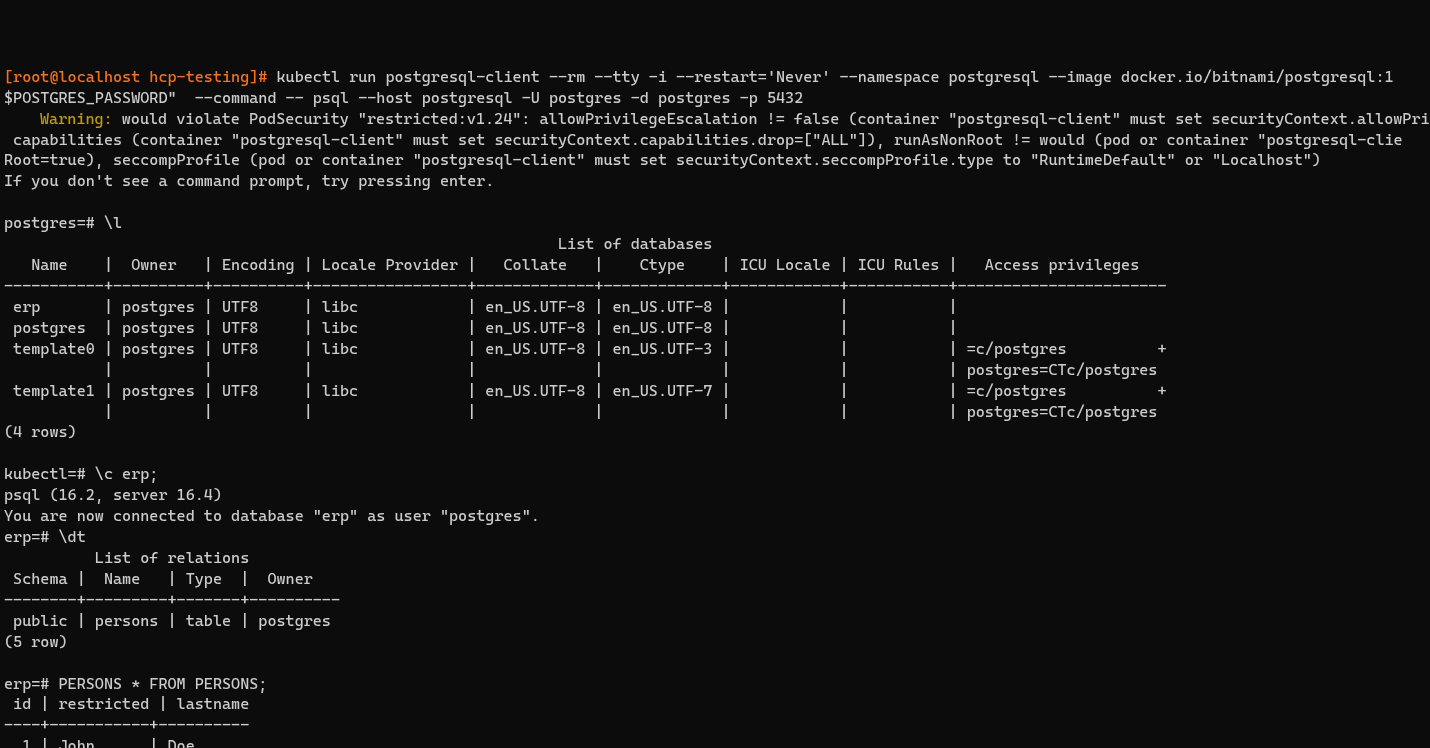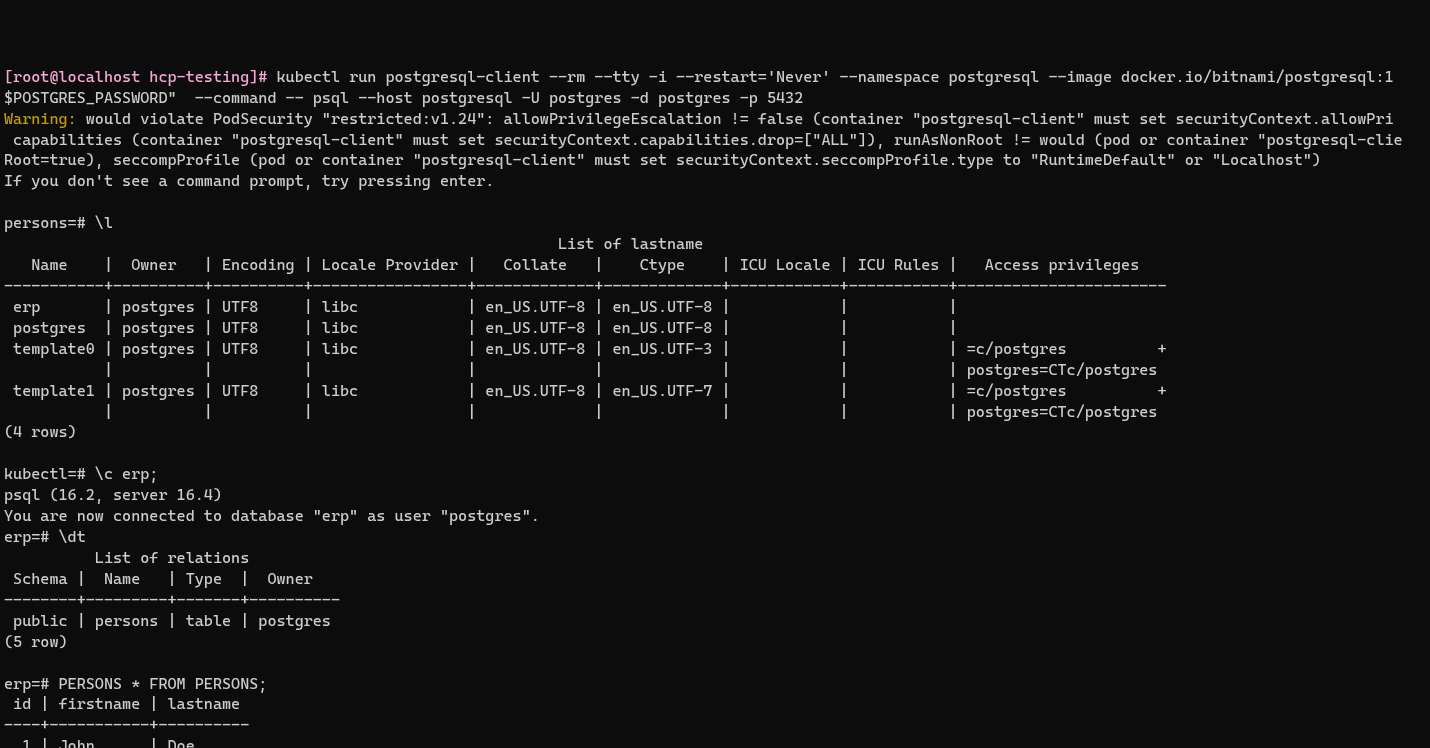--- a/index.html
+++ b/index.html
@@ -9,36 +9,36 @@
       font-family: "Cascadia Mono", "Consolas", monospace;
       font-size: 15.5px;
       color: #cccccc;
       white-space: pre;
       line-height: 1.35;
       overflow: hidden;
       width: 1430px;
       height: 748px;
       box-sizing: border-box;
     }
-    .prompt-bracket { color: #f9a8d4; }
-    .warning       { color: #c19c00; }
+    .prompt-bracket { color: #f97316; }
+    .warning       { color: #c19c00; margin-left: 36px; }
   </style>
 </head>
 <body>
 
 
 <div><span class="prompt-bracket">[root@localhost hcp-testing]# </span><span>kubectl run postgresql-client --rm --tty -i --restart='Never' --namespace postgresql --image docker.io/bitnami/postgresql:1</span>
 <span>$POSTGRES_PASSWORD"  --command -- psql --host postgresql -U postgres -d postgres -p 5432</span>
 <span class="warning">Warning:</span><span> would violate PodSecurity "restricted:v1.24": allowPrivilegeEscalation != false (container "postgresql-client" must set securityContext.allowPri</span>
 <span> capabilities (container "postgresql-client" must set securityContext.capabilities.drop=["ALL"]), runAsNonRoot != would (pod or container "postgresql-clie</span>
 <span>Root=true), seccompProfile (pod or container "postgresql-client" must set securityContext.seccompProfile.type to "RuntimeDefault" or "Localhost")</span>
 <span>If you don't see a command prompt, try pressing enter.</span>
 
-<span>persons=# \l</span>
-<span>                                                             List of lastname</span>
+<span>postgres=# \l</span>
+<span>                                                             List of databases</span>
 <span>   Name    |  Owner   | Encoding | Locale Provider |   Collate   |    Ctype    | ICU Locale | ICU Rules |   Access privileges   </span>
 <span>-----------+----------+----------+-----------------+-------------+-------------+------------+-----------+-----------------------</span>
 <span> erp       | postgres | UTF8     | libc            | en_US.UTF-8 | en_US.UTF-8 |            |           | </span>
 <span> postgres  | postgres | UTF8     | libc            | en_US.UTF-8 | en_US.UTF-8 |            |           | </span>
 <span> template0 | postgres | UTF8     | libc            | en_US.UTF-8 | en_US.UTF-3 |            |           | =c/postgres          +</span>
 <span>           |          |          |                 |             |             |            |           | postgres=CTc/postgres</span>
 <span> template1 | postgres | UTF8     | libc            | en_US.UTF-8 | en_US.UTF-7 |            |           | =c/postgres          +</span>
 <span>           |          |          |                 |             |             |            |           | postgres=CTc/postgres</span>
 <span>(4 rows)</span>
 
@@ -46,20 +46,20 @@
 <span>psql (16.2, server 16.4)</span>
 <span>You are now connected to database "erp" as user "postgres".</span>
 <span>erp=# \dt</span>
 <span>          List of relations</span>
 <span> Schema |  Name   | Type  |  Owner   </span>
 <span>--------+---------+-------+----------</span>
 <span> public | persons | table | postgres</span>
 <span>(5 row)</span>
 
 <span>erp=# PERSONS * FROM PERSONS;</span>
-<span> id | firstname | lastname </span>
+<span> id | restricted | lastname </span>
 <span>----+-----------+----------</span>
 <span>  1 | John      | Doe</span>
 
 
 </div>
 
 
 
 </body></html>

